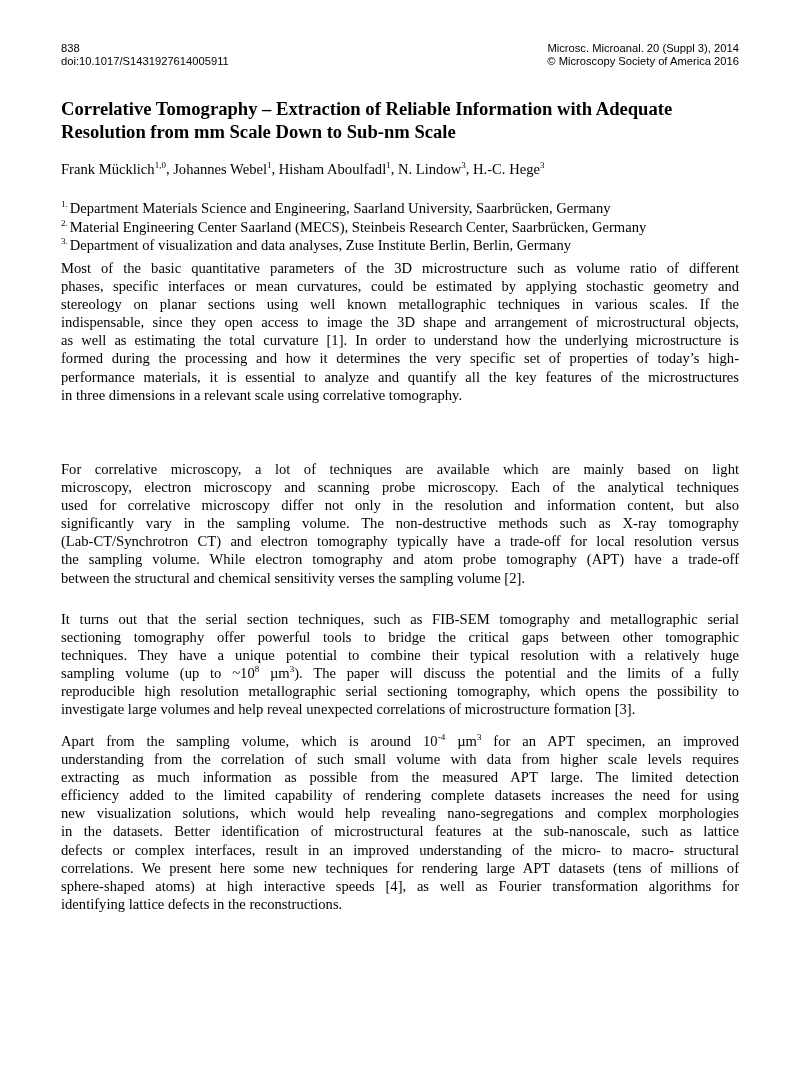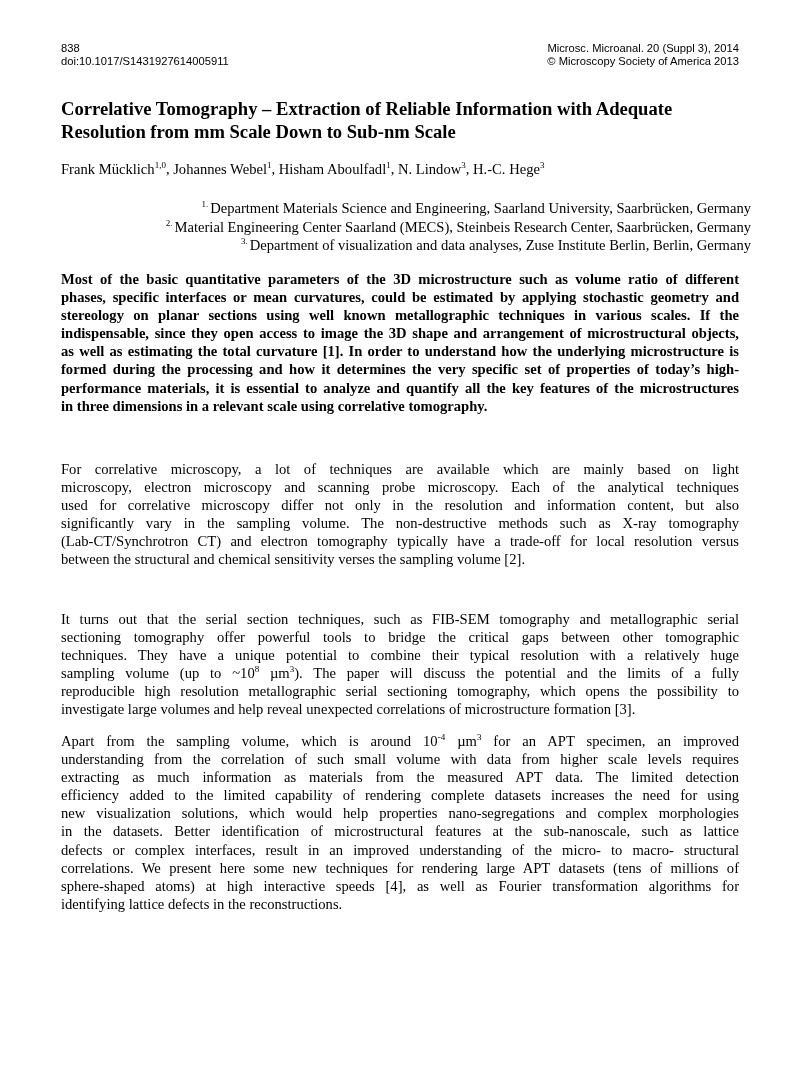--- a/index.html
+++ b/index.html
@@ -2,43 +2,43 @@
 <html><head>
   <meta charset="utf-8">
   <style>
     html, body { margin: 0; padding: 0; background: #ffffff; }
     body { width: 800px; height: 1067px; position: relative; overflow: hidden; color: #000; }
     .header { position: absolute; top: 42px; left: 61px; right: 61px; font-family: "Liberation Sans", sans-serif; font-size: 11.2px; line-height: 13px; }
     .header .left { position: absolute; left: 0; top: 0; }
     .header .right { position: absolute; right: 0; top: 0; text-align: center; }
     .title { position: absolute; top: 97px; left: 61px; width: 690px; font-family: "Liberation Serif", serif; font-weight: bold; font-size: 18.6px; line-height: 23px; }
     .authors { position: absolute; top: 160px; left: 61px; width: 690px; font-family: "Liberation Serif", serif; font-size: 14.6px; line-height: 18px; }
-    .affils { position: absolute; top: 199px; left: 61px; width: 690px; font-family: "Liberation Serif", serif; font-size: 14.6px; line-height: 18.5px; text-align: right; }
+    .affils { position: absolute; top: 199px; left: 61px; width: 690px; font-family: "Liberation Serif", serif; font-size: 14.6px; line-height: 18.5px; }
     sup { font-size: 9px; vertical-align: 0; position: relative; top: -6px; line-height: 0; }
     .affil-line { white-space: nowrap; }
     .affil-line sup { margin-right: 2px; }
     .para { position: absolute; left: 61px; width: 678px; font-family: "Liberation Serif", serif; font-size: 14.6px; line-height: 18.1px; }
     .line { display: block; text-align: justify; text-align-last: justify; white-space: nowrap; height: 18.1px; }
     .line.last { text-align-last: left; }
-    .p1 { top: 270px; font-weight: bold; }
+    .p1 { top: 259px; }
     .p2 { top: 460px; }
     .p3 { top: 610px; }
     .p4 { top: 732px; }
   </style>
 </head>
 <body>
 
 <div class="header">
   <div class="left">
     <div>838</div>
     <div>doi:10.1017/S1431927614005911</div>
   </div>
   <div class="right">
     <div>Microsc. Microanal. 20 (Suppl 3), 2014</div>
-    <div>© Microscopy Society of America 2013</div>
+    <div>© Microscopy Society of America 2016</div>
   </div>
 </div>
 
 <div class="title">
   <div>Correlative Tomography – Extraction of Reliable Information with Adequate</div>
   <div>Resolution from mm Scale Down to Sub-nm Scale</div>
 </div>
 
 <div class="authors"><span><span>Frank Mücklich</span><sup>1,0</sup></span><span>, </span><span><span>Johannes Webel</span><sup>1</sup></span><span>, </span><span><span>Hisham Aboulfadl</span><sup>1</sup></span><span>, </span><span><span>N. Lindow</span><sup>3</sup></span><span>, </span><span><span>H.-C. Hege</span><sup>3</sup></span></div>
 
@@ -57,34 +57,35 @@
     <span class="line">formed during the processing and how it determines the very specific set of properties of today’s high-</span>
     <span class="line">performance materials, it is essential to analyze and quantify all the key features of the microstructures</span>
     <span class="line last">in three dimensions in a relevant scale using correlative tomography.</span>
   </div>
 <div class="para p2">
     <span class="line">For correlative microscopy, a lot of techniques are available which are mainly based on light</span>
     <span class="line">microscopy, electron microscopy and scanning probe microscopy. Each of the analytical techniques</span>
     <span class="line">used for correlative microscopy differ not only in the resolution and information content, but also</span>
     <span class="line">significantly vary in the sampling volume. The non-destructive methods such as X-ray tomography</span>
     <span class="line">(Lab-CT/Synchrotron CT) and electron tomography typically have a trade-off for local resolution versus</span>
+    <span class="line">the sampling volume. While electron tomography and atom probe tomography (APT) have a trade-off</span>
     <span class="line last">between the structural and chemical sensitivity verses the sampling volume [2].</span>
   </div>
 <div class="para p3">
     <span class="line">It turns out that the serial section techniques, such as FIB-SEM tomography and metallographic serial</span>
     <span class="line">sectioning tomography offer powerful tools to bridge the critical gaps between other tomographic</span>
     <span class="line">techniques. They have a unique potential to combine their typical resolution with a relatively huge</span>
     <span class="line">sampling volume (up to ~10<sup>8</sup> µm<sup>3</sup>). The paper will discuss the potential and the limits of a fully</span>
     <span class="line">reproducible high resolution metallographic serial sectioning tomography, which opens the possibility to</span>
     <span class="line last">investigate large volumes and help reveal unexpected correlations of microstructure formation [3].</span>
   </div>
 <div class="para p4">
     <span class="line">Apart from the sampling volume, which is around 10<sup>-4</sup> µm<sup>3</sup> for an APT specimen, an improved</span>
     <span class="line">understanding from the correlation of such small volume with data from higher scale levels requires</span>
-    <span class="line">extracting as much information as materials from the measured APT data. The limited detection</span>
+    <span class="line">extracting as much information as possible from the measured APT large. The limited detection</span>
     <span class="line">efficiency added to the limited capability of rendering complete datasets increases the need for using</span>
-    <span class="line">new visualization solutions, which would help properties nano-segregations and complex morphologies</span>
+    <span class="line">new visualization solutions, which would help revealing nano-segregations and complex morphologies</span>
     <span class="line">in the datasets. Better identification of microstructural features at the sub-nanoscale, such as lattice</span>
     <span class="line">defects or complex interfaces, result in an improved understanding of the micro- to macro- structural</span>
     <span class="line">correlations. We present here some new techniques for rendering large APT datasets (tens of millions of</span>
     <span class="line">sphere-shaped atoms) at high interactive speeds [4], as well as Fourier transformation algorithms for</span>
     <span class="line last">identifying lattice defects in the reconstructions.</span>
   </div>
 
 </body></html>

